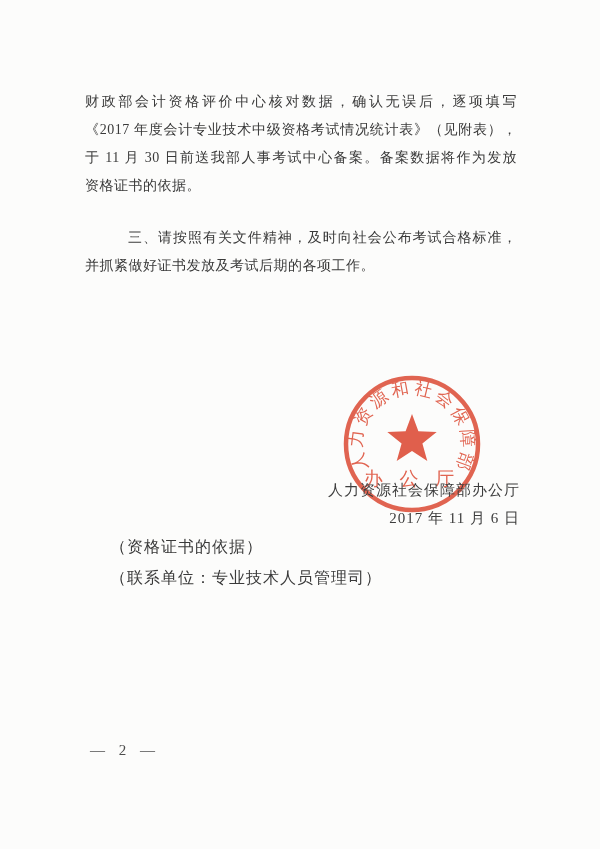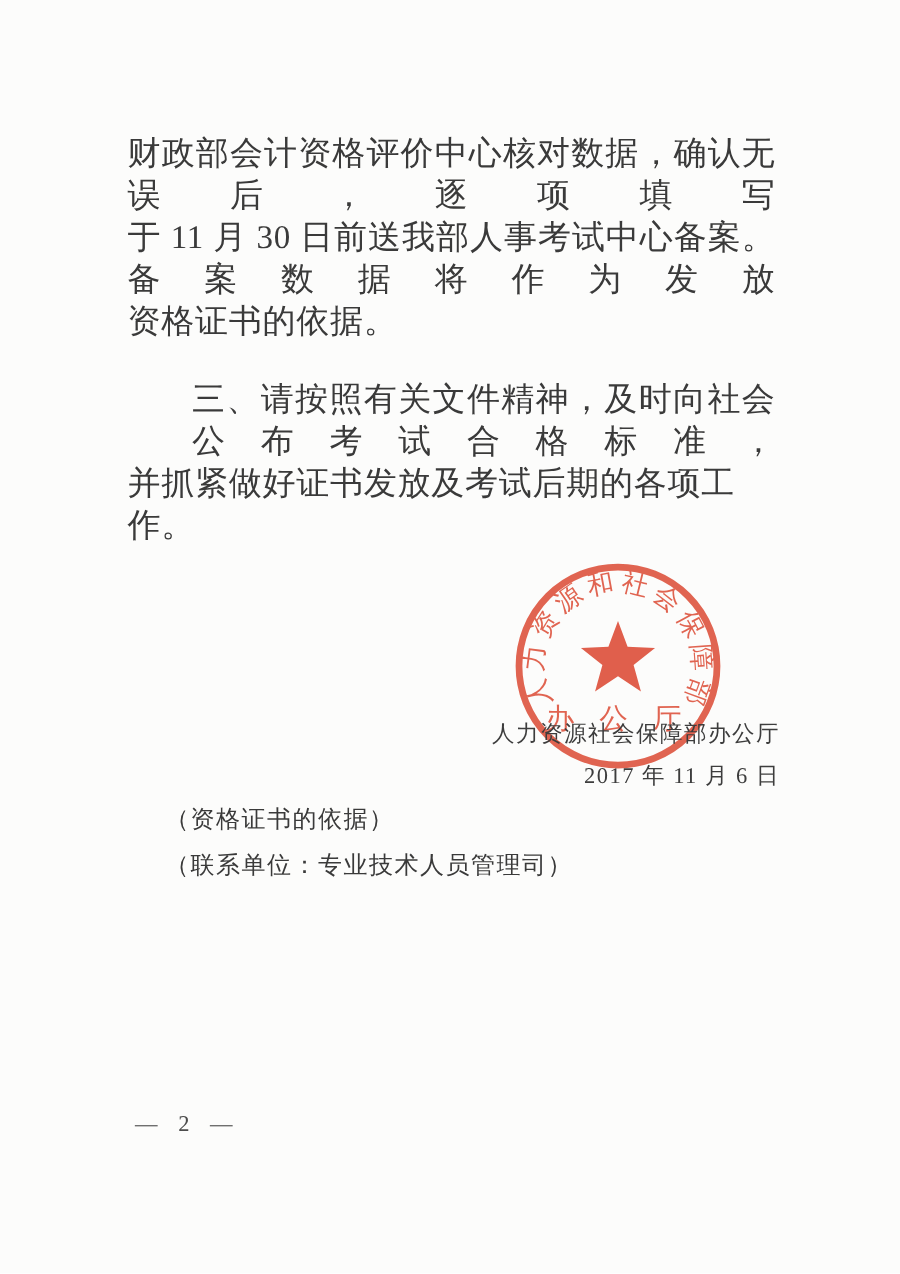--- a/index.html
+++ b/index.html
@@ -11,21 +11,21 @@
     overflow: hidden;
     font-family: "Liberation Serif", "DejaVu Serif", serif;
     color: #3a3a3a;
   }
   
   .content {
     position: absolute;
     left: 85px;
     top: 88px;
     width: 432px;
-    font-size: 22px;
+    font-size: 14px;
     line-height: 28px;
     letter-spacing: 0.5px;
   }
   .para { margin: 0; }
   .para-item3 { margin-top: 24px; }
   .line { display: block; }
   .line-fill { text-align: justify; text-align-last: justify; }
   .indent2 { padding-left: 43px; }
   .attachment { margin-top: 30px; padding-left: 43px; }
 
@@ -76,20 +76,21 @@
 </style>
 </head>
 <body>
 
 <div class="page">
 
   <div class="content">
 
     <div class="para">
       <span class="line line-fill">财政部会计资格评价中心核对数据，确认无误后，逐项填写</span>
+      <span class="line line-fill">《2017 年度会计专业技术中级资格考试情况统计表》（见附表），</span>
       <span class="line line-fill">于 11 月 30 日前送我部人事考试中心备案。备案数据将作为发放</span>
       <span class="line">资格证书的依据。</span>
     </div>
 
     <div class="para para-item3">
       <span class="line line-fill indent2">三、请按照有关文件精神，及时向社会公布考试合格标准，</span>
       <span class="line">并抓紧做好证书发放及考试后期的各项工作。</span>
     </div>
 
 

